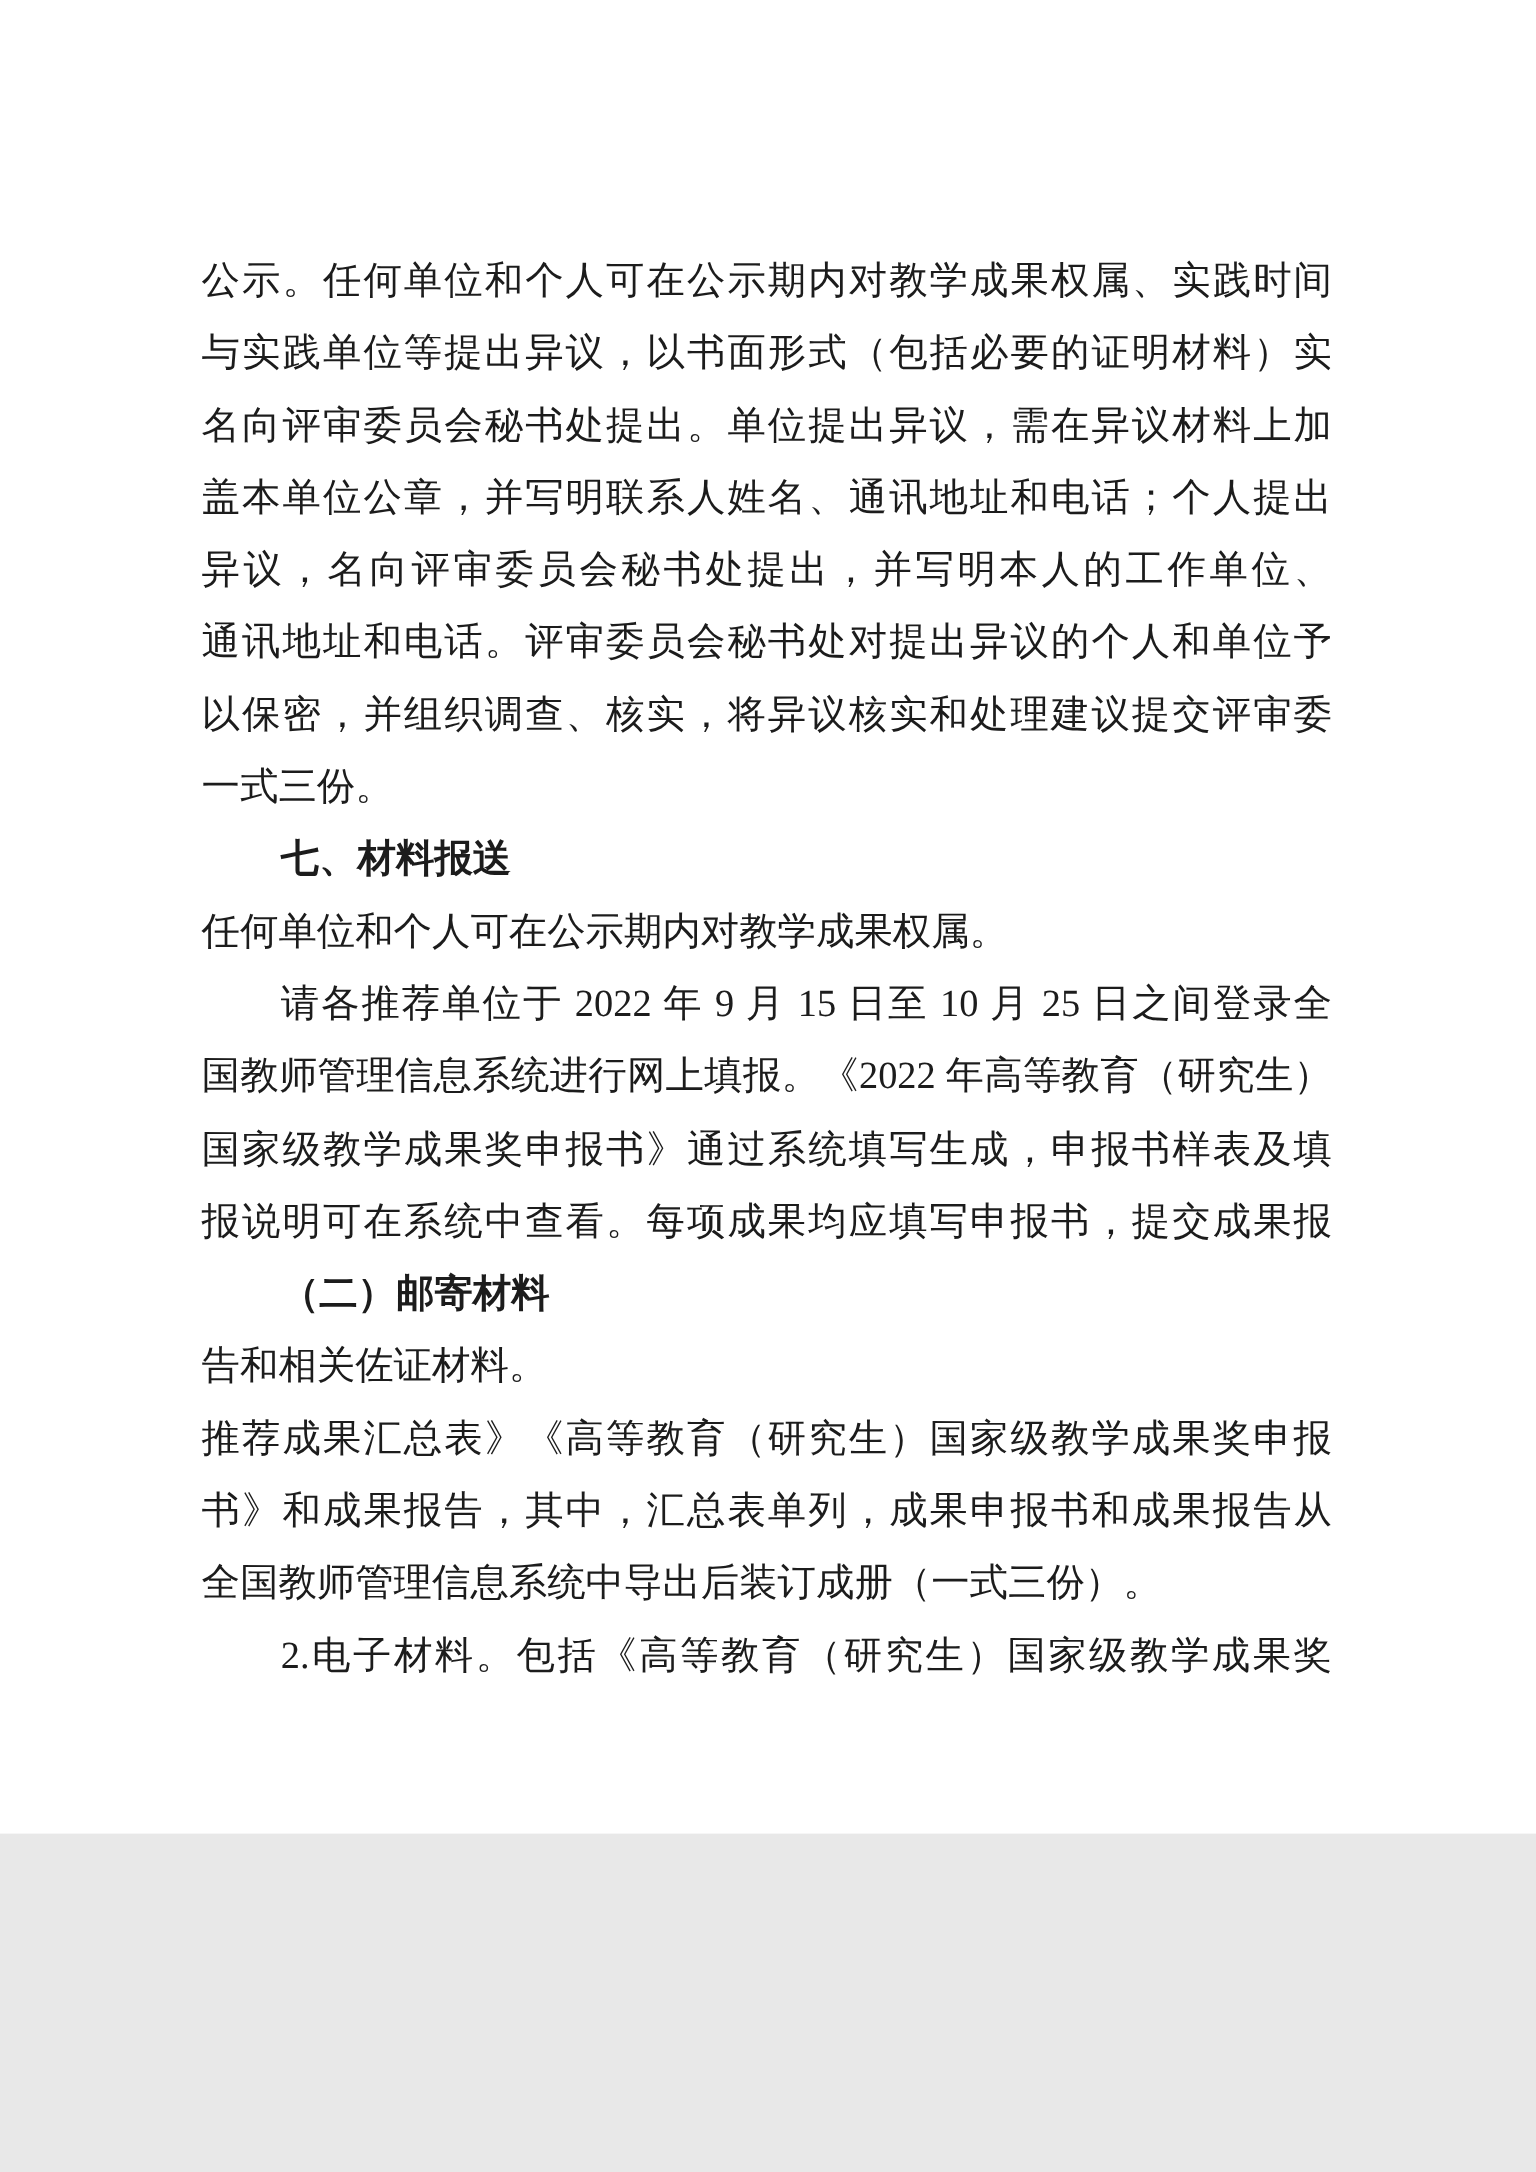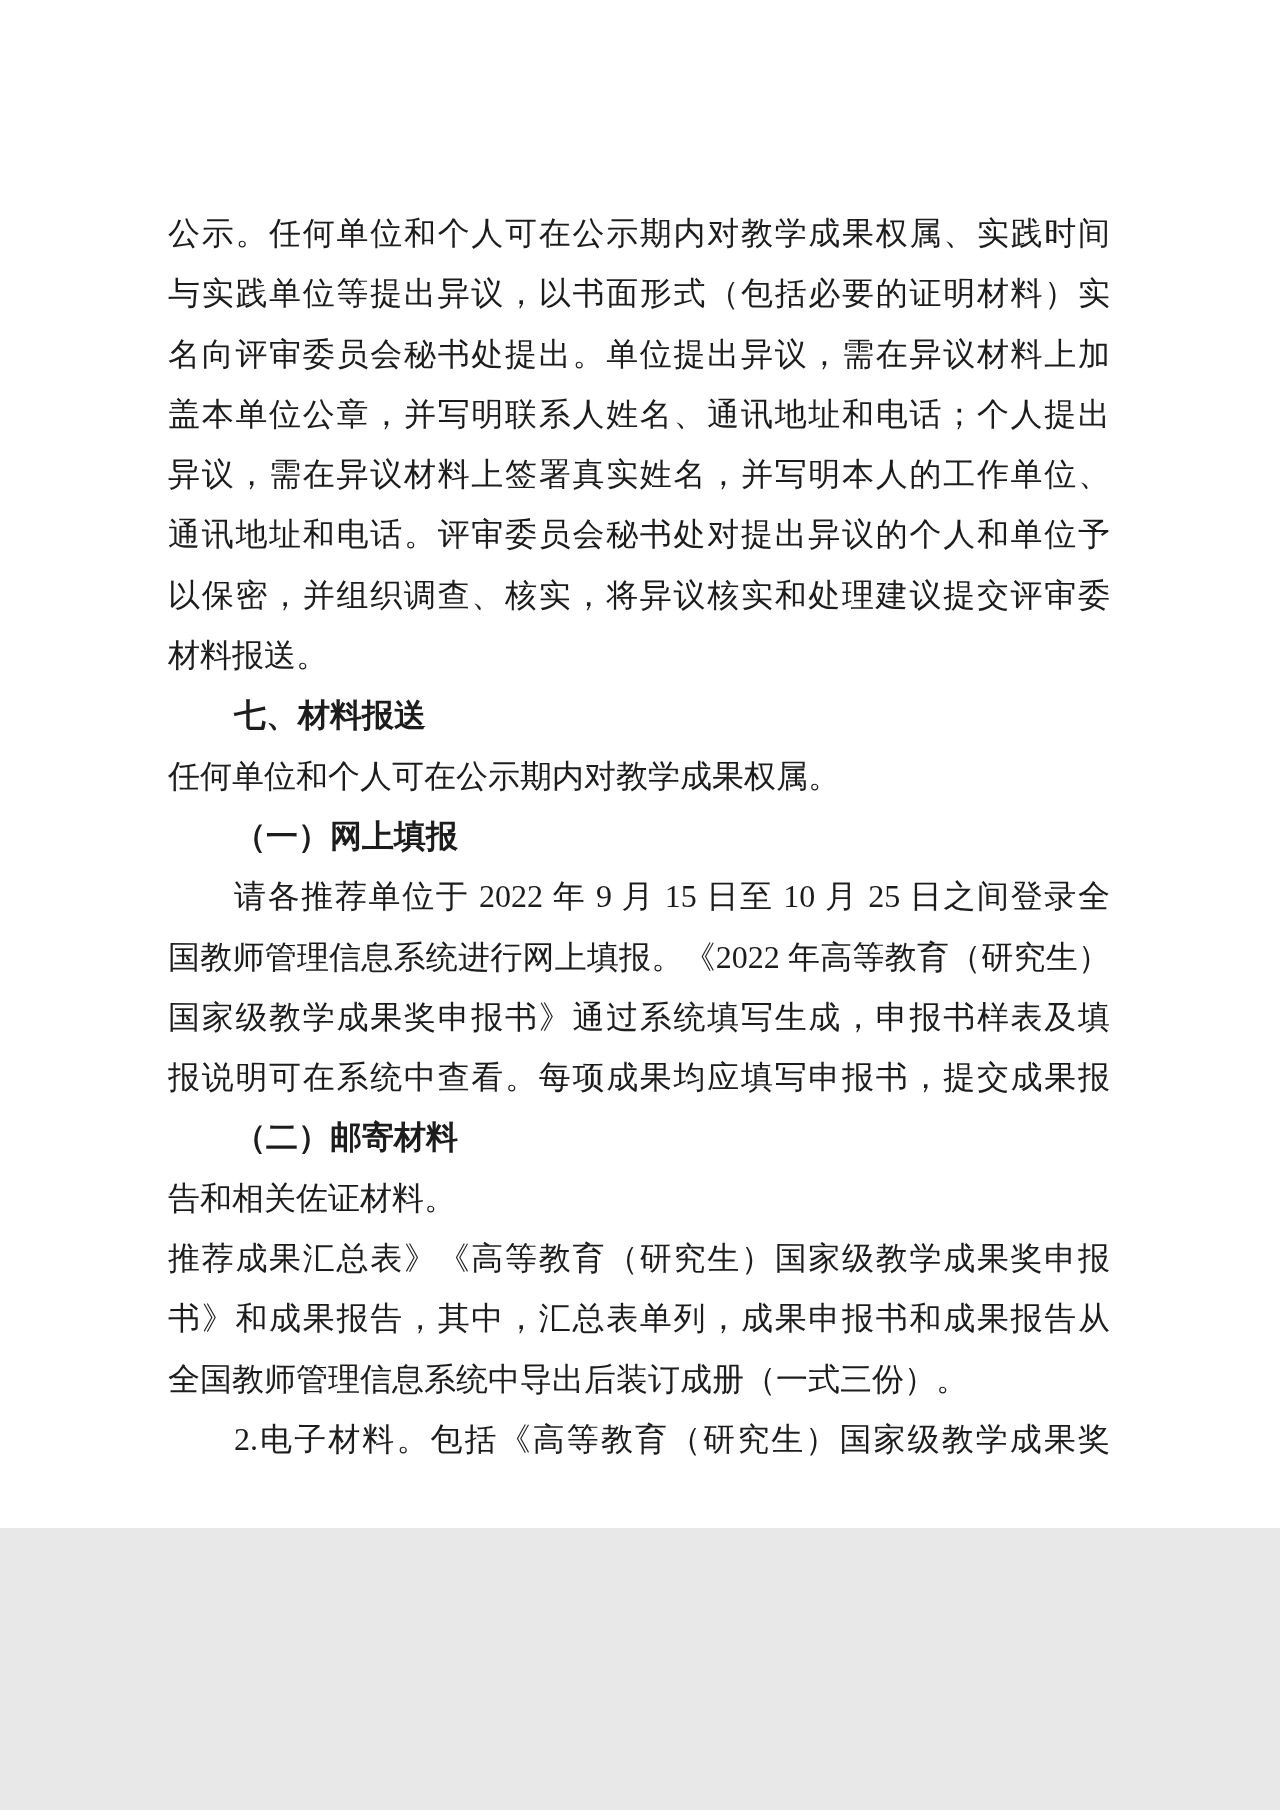--- a/index.html
+++ b/index.html
@@ -58,27 +58,26 @@
 </style>
 </head>
 <body>
 
 <div class="page">
   <div class="text-block">
       <div class="line justify">公示。任何单位和个人可在公示期内对教学成果权属、实践时间</div>
       <div class="line justify">与实践单位等提出异议，以书面形式（包括必要的证明材料）实</div>
       <div class="line justify">名向评审委员会秘书处提出。单位提出异议，需在异议材料上加</div>
       <div class="line justify">盖本单位公章，并写明联系人姓名、通讯地址和电话；个人提出</div>
-      <div class="line justify">异议，需在异议材料上签署真实姓名，并写明本人的工作单位、</div>
+      <div class="line justify">异议，名向评审委员会秘书处提出，并写明本人的工作单位、</div>
       <div class="line justify">通讯地址和电话。评审委员会秘书处对提出异议的个人和单位予</div>
       <div class="line justify">以保密，并组织调查、核实，将异议核实和处理建议提交评审委</div>
-      <div class="line">材料报送。</div>
+      <div class="line">一式三份。</div>
       <div class="line h1 indent">七、材料报送</div>
       <div class="line">任何单位和个人可在公示期内对教学成果权属。</div>
-      <div class="line h2 indent">（一）网上填报</div>
       <div class="line indent justify">请各推荐单位于 2022 年 9 月 15 日至 10 月 25 日之间登录全</div>
       <div class="line justify">国教师管理信息系统进行网上填报。《2022 年高等教育（研究生）</div>
       <div class="line justify">国家级教学成果奖申报书》通过系统填写生成，申报书样表及填</div>
       <div class="line justify">报说明可在系统中查看。每项成果均应填写申报书，提交成果报</div>
       <div class="line h2 indent">（二）邮寄材料</div>
       <div class="line">告和相关佐证材料。</div>
       <div class="line justify">推荐成果汇总表》《高等教育（研究生）国家级教学成果奖申报</div>
       <div class="line justify">书》和成果报告，其中，汇总表单列，成果申报书和成果报告从</div>
       <div class="line">全国教师管理信息系统中导出后装订成册（一式三份）。</div>
       <div class="line indent justify">2.电子材料。包括《高等教育（研究生）国家级教学成果奖</div>

